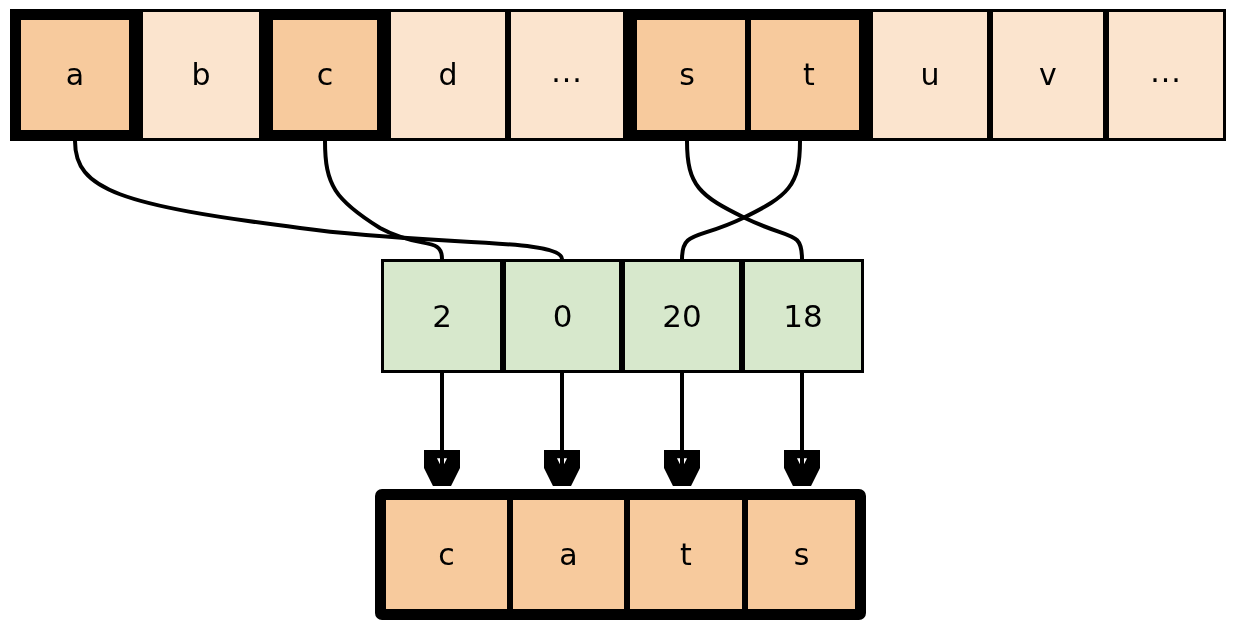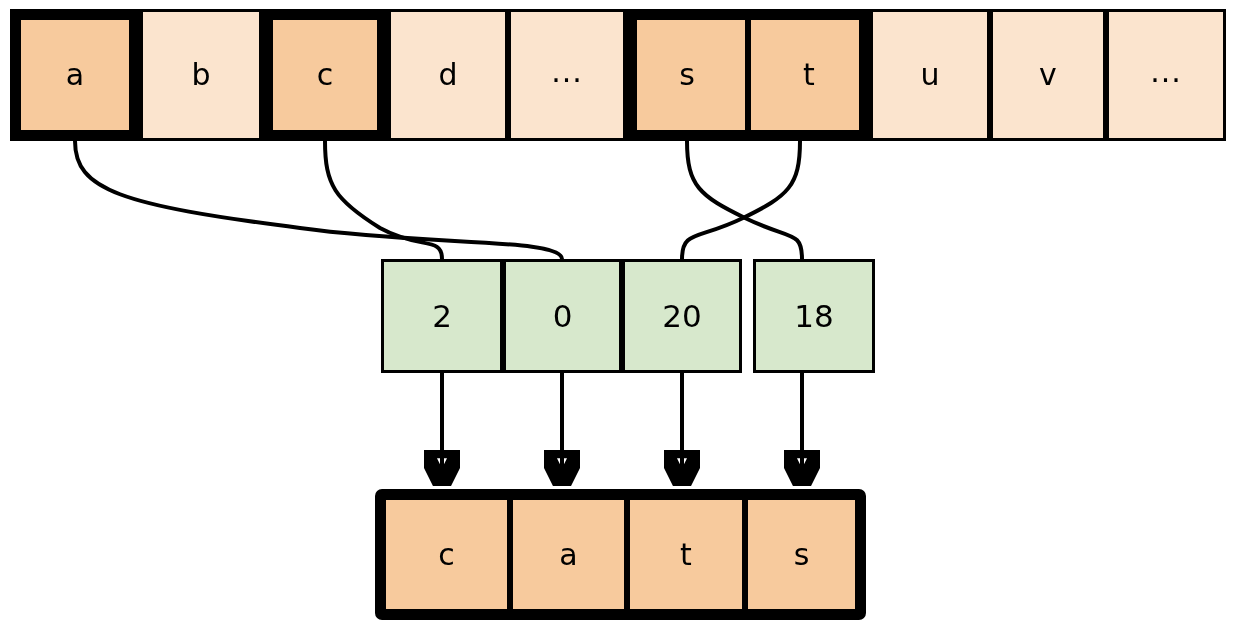--- a/index.html
+++ b/index.html
@@ -181,21 +181,21 @@
   <div id="index-row">
     <div class="idx-cell" style="left:0px;width:122px;">
       <span class="cell-text">2</span>
     </div>
     <div class="idx-cell" style="left:122px;width:119px;">
       <span class="cell-text">0</span>
     </div>
     <div class="idx-cell" style="left:241px;width:120px;">
       <span class="cell-text">20</span>
     </div>
-    <div class="idx-cell" style="left:372px;width:122px;">
+    <div class="idx-cell" style="left:361px;width:122px;">
       <span class="cell-text">18</span>
     </div>
   </div>
 
   <div id="output-row">
     <div class="out-cell" style="left:11px;width:124px;border-left:none;">
       <span class="cell-text">c</span>
     </div>
     <div class="out-cell" style="left:135px;width:117px;">
       <span class="cell-text">a</span>

